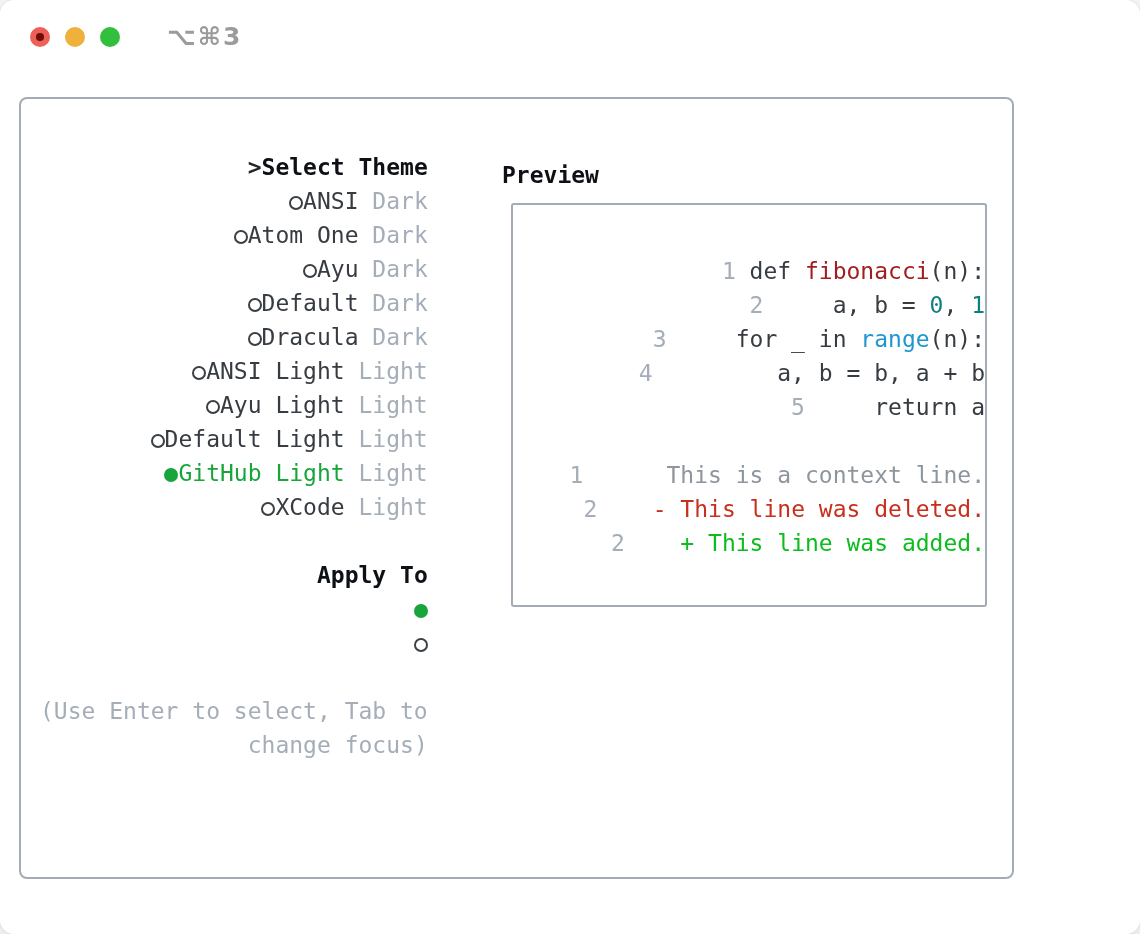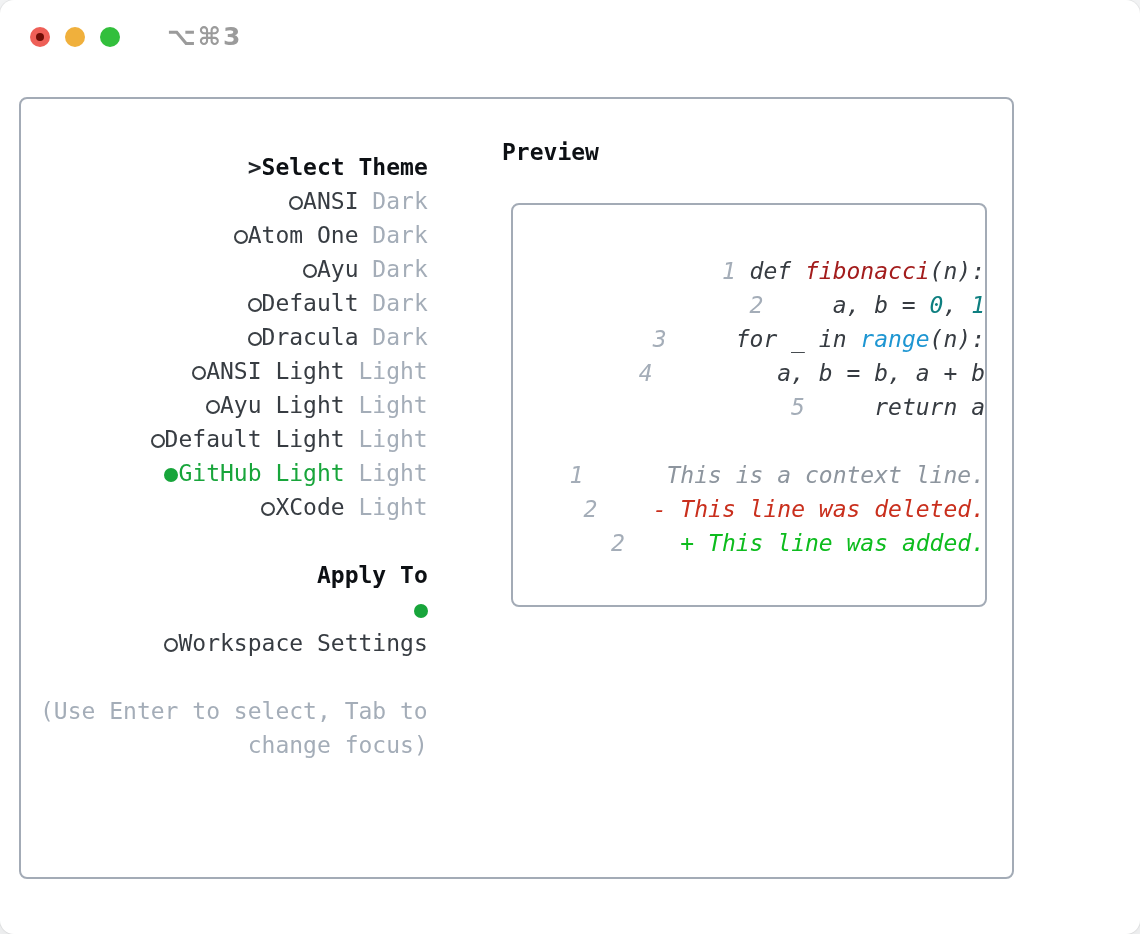--- a/index.html
+++ b/index.html
@@ -41,24 +41,24 @@
   .radio{display:inline-block;width:14px;height:14px;box-sizing:border-box;border-radius:50%;
          border:2px solid #3b4045;vertical-align:-1px;}
   .radio.selected{background:var(--sel-green);border-color:var(--sel-green);}
   .t-name{color:var(--dark-text);}
   .t-name.selected{color:var(--sel-green);}
   .t-var{color:var(--gray-label);}
   .apply-label{color:var(--black-text);font-weight:700;}
   .indent{display:inline-block;width:27.7px;}
   .hint .row{color:var(--gray-label);}
   
-  .preview-title{position:absolute;left:481px;top:36px;height:34px;line-height:34px;
+  .preview-title{position:absolute;left:481px;top:59px;height:34px;line-height:34px;
                  font-size:23px;font-weight:700;color:var(--black-text);}
   .preview-box{position:absolute;left:490px;top:104px;width:476px;height:404px;box-sizing:border-box;
-               border:2px solid var(--border-gray);border-radius:8px;background:#fff;overflow:hidden;font-style:italic;}
+               border:2px solid var(--border-gray);border-radius:3px;background:#fff;overflow:hidden;}
   .code-pre{margin:0;padding:49px 0 0 21px;font-family:"DejaVu Sans Mono","Liberation Mono",monospace;
             font-size:23px;}
   .code-line{height:34px;line-height:34px;white-space:pre;color:var(--dark-text);}
   .lineno{color:var(--gray-label);}
   .seg-plain{color:var(--dark-text);}
   .seg-func{color:var(--func-red);}
   .seg-number{color:var(--num-teal);}
   .seg-builtin{color:var(--builtin-blue);}
   .diff-context{color:var(--ctx-gray);}
   .diff-deleted{color:var(--del-red);}
@@ -95,21 +95,21 @@
           <div class="row"><span class="cell-marker"><span class="radio selected"></span></span><span class="t-name selected">GitHub Light</span> <span class="t-var">Light</span></div>
           <div class="row"><span class="cell-marker"><span class="radio"></span></span><span class="t-name">XCode</span> <span class="t-var">Light</span></div>
         </div>
 
       <div class="row"></div>
 
       <div class="row"><span class="indent"></span><span class="apply-label">Apply To</span></div>
 
       <div id="apply-container">
           <div class="row"><span class="cell-marker"><span class="radio selected"></span></span></div>
-          <div class="row"><span class="cell-marker"><span class="radio"></span></span><span class="t-name">Workspace Settings</span></div>
+          <div class="row"><span class="cell-marker"><span class="radio"></span></span></div>
         </div>
 
       <div class="row"></div>
 
       <div class="hint">
         <div class="row">(Use Enter to select, Tab to</div>
         <div class="row">change focus)</div>
       </div>
     </div>
 

